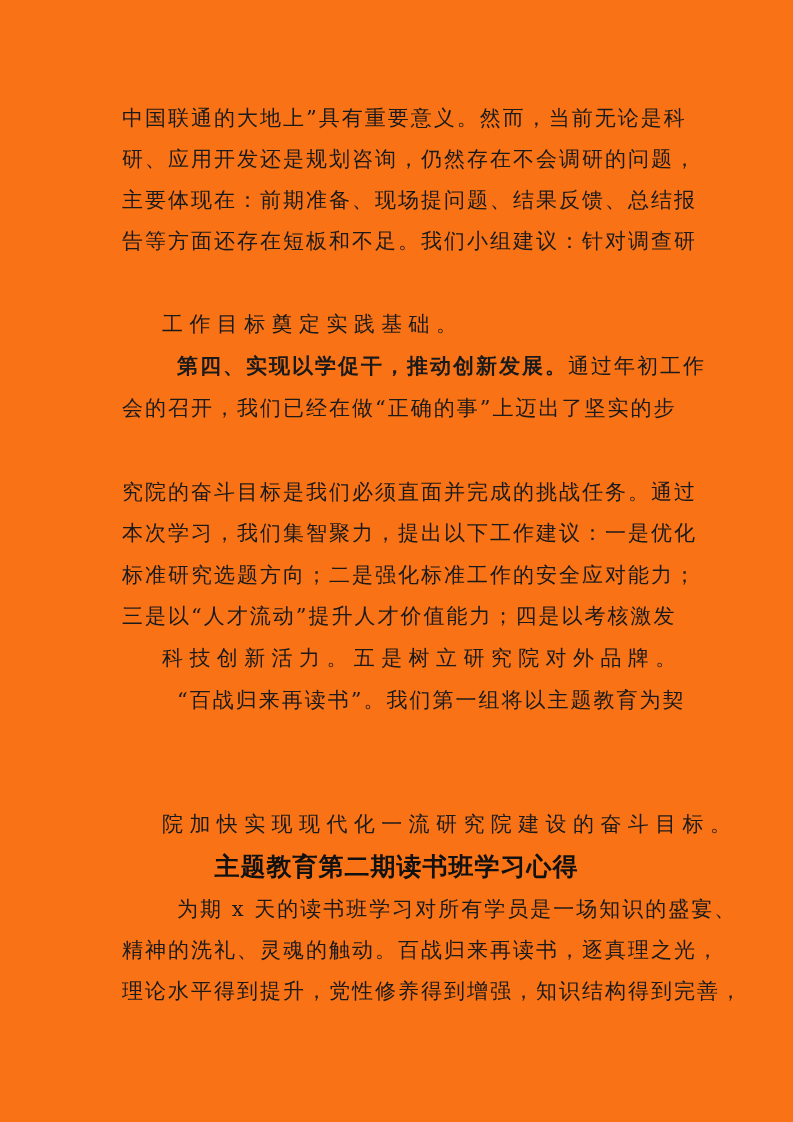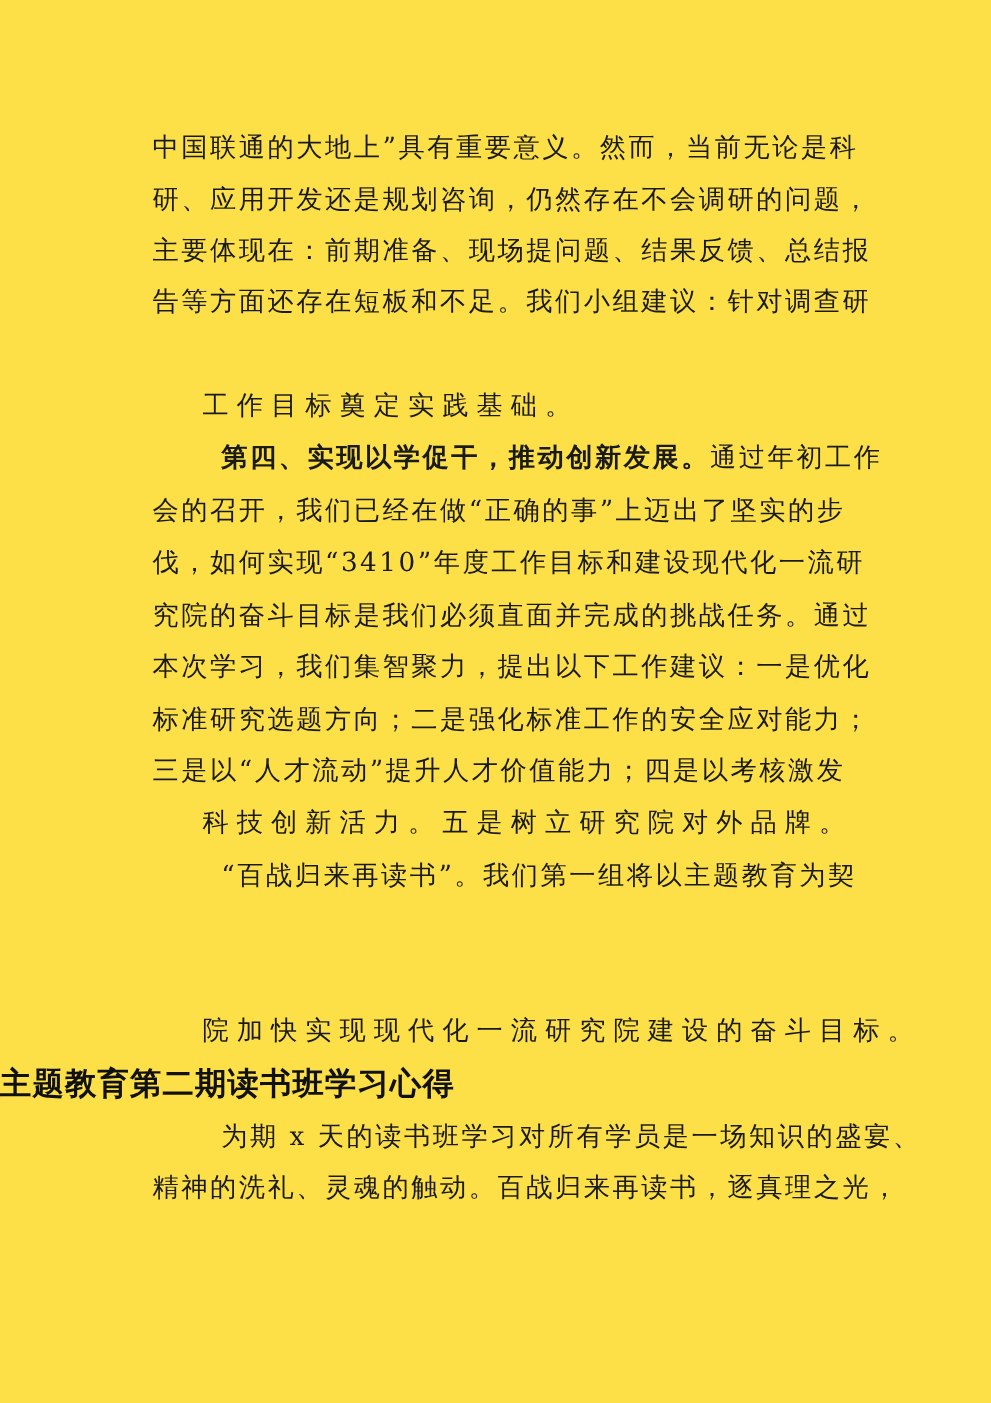--- a/index.html
+++ b/index.html
@@ -1,17 +1,17 @@
 <!DOCTYPE html>
 <html><head>
 <meta charset="utf-8">
 <style>
   html, body { margin: 0; padding: 0; background: #ffffff; }
   body { width: 793px; height: 1122px; position: relative; overflow: hidden; }
-  .page { position: absolute; left: 0; top: 0; width: 793px; height: 1122px; background: #fde047; }
+  .page { position: absolute; left: 0; top: 0; width: 793px; height: 1122px; background: #f97316; }
   .line {
     position: absolute;
     left: 122px;
     width: 550px;
     height: 30px;
     line-height: 30px;
     font-family: "DejaVu Serif", "Liberation Serif", serif;
     font-size: 21px;
     color: #1a1a1a;
     text-align: justify;
@@ -19,49 +19,49 @@
     white-space: nowrap;
     letter-spacing: 2px;
   }
   .line.last { text-align-last: left; letter-spacing: 6.4px; margin-left: 40px; }
   .line.indent { left: 177px; width: 495px; }
   .bold { font-weight: bold; font-family: "DejaVu Sans", "Liberation Sans", sans-serif; }
   .title {
     position: absolute;
     left: 0; width: 793px;
     top: 851px; height: 32px; line-height: 32px;
-    text-align: left;
+    text-align: center;
     font-family: "DejaVu Sans", "Liberation Sans", sans-serif;
     font-weight: bold;
     font-size: 25px;
     color: #111111;
     letter-spacing: 1px;
   }
 </style>
 </head>
 <body>
 
 <div class="page">
 
   <div class="line" style="top:103px">中国联通的大地上”具有重要意义。然而，当前无论是科</div>
   <div class="line" style="top:144px">研、应用开发还是规划咨询，仍然存在不会调研的问题，</div>
   <div class="line" style="top:226px">告等方面还存在短板和不足。我们小组建议：针对调查研</div>
   <div class="line" style="top:185px">主要体现在：前期准备、现场提问题、结果反馈、总结报</div>
   <div class="line last" style="top:309px">工作目标奠定实践基础。</div>
 
   <div class="line indent" style="top:351px"><span class="bold">第四、实现以学促干，推动创新发展。</span><span>通过年初工作</span></div>
   <div class="line" style="top:393px">会的召开，我们已经在做“正确的事”上迈出了坚实的步</div>
-  <div class="line" style="top:435px">伐，如何实现“3410”年度工作目标和建设现代化一流研</div>
   <div class="line" style="top:477px">究院的奋斗目标是我们必须直面并完成的挑战任务。通过</div>
   <div class="line" style="top:518px">本次学习，我们集智聚力，提出以下工作建议：一是优化</div>
   <div class="line" style="top:560px">标准研究选题方向；二是强化标准工作的安全应对能力；</div>
   <div class="line" style="top:601px">三是以“人才流动”提升人才价值能力；四是以考核激发</div>
   <div class="line last" style="top:643px">科技创新活力。五是树立研究院对外品牌。</div>
 
   <div class="line indent" style="top:685px">“百战归来再读书”。我们第一组将以主题教育为契</div>
   <div class="line last" style="top:809px">院加快实现现代化一流研究院建设的奋斗目标。</div>
 
   <div class="title">主题教育第二期读书班学习心得</div>
 
   <div class="line indent" style="top:894px">为期 x 天的读书班学习对所有学员是一场知识的盛宴、</div>
   <div class="line" style="top:935px">精神的洗礼、灵魂的触动。百战归来再读书，逐真理之光，</div>
+  <div class="line" style="top:976px">理论水平得到提升，党性修养得到增强，知识结构得到完善，</div>
 
 </div>
 
 </body></html>

